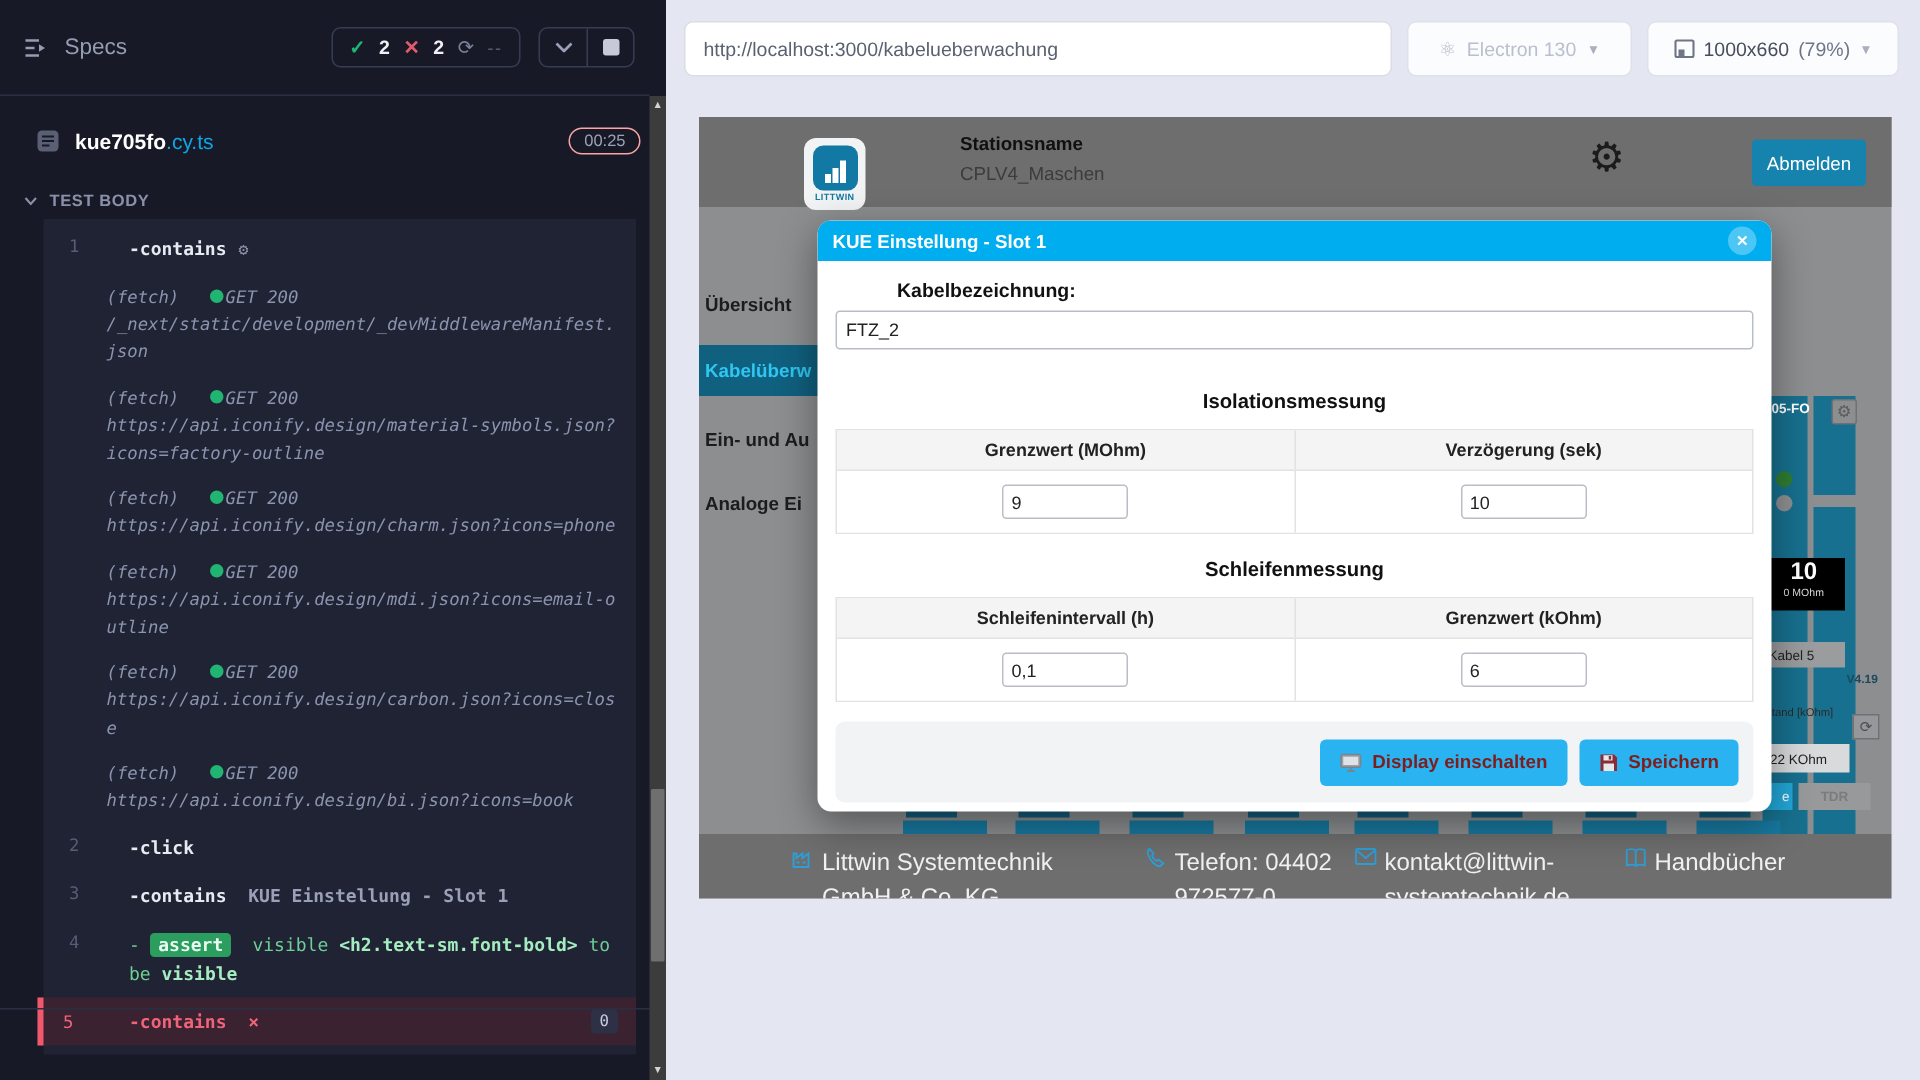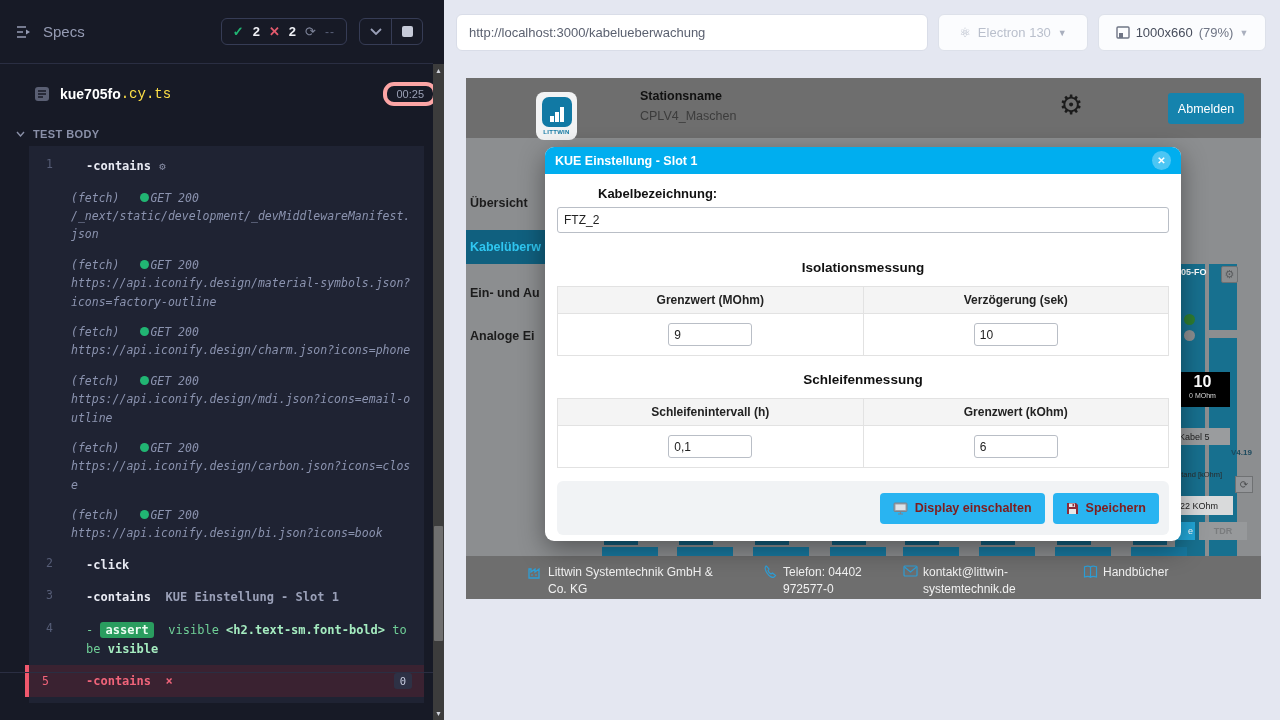--- a/index.html
+++ b/index.html
@@ -13,24 +13,24 @@
   .stat-group .ok { color:#21b573; font-size:13px; font-weight:bold; }
   .stat-group .bad { color:#e25a6d; font-size:13px; font-weight:bold; }
   .stat-group .num { color:#f0f1f6; font-size:13px; font-weight:bold; }
   .stat-group .spin { color:#7d8399; font-size:13px; }
   .stat-group .dash { color:#596078; font-size:12px; letter-spacing:1px; }
   .ctrl-group { margin-left:12px; display:flex; align-items:center; border:1px solid #363c55; border-radius:6px; height:27px; }
   .ctrl-cell { width:31px; height:100%; display:flex; align-items:center; justify-content:center; }
   .ctrl-cell + .ctrl-cell { border-left:1px solid #363c55; }
   .stop-sq { width:11px; height:11px; background:#c6cad8; border-radius:2px; }
 
-  .spec-row { position:absolute; left:16px; top:76px; width:433px; height:36px; display:flex; align-items:center; padding:0 12px 0 18px; }
+  .spec-row { position:absolute; left:6px; top:76px; width:433px; height:36px; display:flex; align-items:center; padding:0 12px 0 18px; }
   .spec-name { color:#ffffff; font-weight:bold; font-size:14px; margin-left:10px; }
-  .spec-ext { color:#fde047; font-size:14px;font-family:Liberation Mono, monospace; }
-  .spec-time { margin-left:auto; border:4px solid #fca5a5; border-radius:11px; padding:2px 9px; font-size:11px; color:#9aa0b5; }
+  .spec-ext { color:#0ea5e9; font-size:14px; }
+  .spec-time { margin-left:auto; border:1px solid #fca5a5; border-radius:11px; padding:2px 9px; font-size:11px; color:#9aa0b5; }
 
   .tb-head { position:absolute; left:0; top:124px; width:433px; height:20px; display:flex; align-items:center; padding-left:16px;text-align:center; }
   .tb-lbl { font-size:11px; color:#8a90a8; letter-spacing:.4px; margin-left:8px; font-weight:bold; }
 
   .cmd-block { position:absolute; left:29px; top:146px; width:395px; background:#1f2333; padding:4px 0 6px 0; }
   .cmd-row { display:flex; padding:7px 8px 7px 0; }
   .cmd-num { width:57px; flex:0 0 57px; text-align:left; padding-left:17px; color:#565d77; font:11.5px "DejaVu Sans Mono", monospace; }
   .cmd-body { flex:1; font:bold 12px "DejaVu Sans Mono", monospace; color:#e8eaf3; word-break:break-all; line-height:1.55; }
   .cmd-arg { color:#9aa0b8; font-weight:bold; }
   .gear-sm { color:#8a90a8; font-size:11px; font-weight:normal; margin-left:8px; }
@@ -89,21 +89,21 @@
   .dev-lbl { position:absolute; left:0; top:206px; font-size:7.5px; color:#2a2a2a; white-space:nowrap; }
   .dev-refresh { position:absolute; left:60px; top:212px; width:18px; height:17px; border:1px solid #6f7173; color:#4c4e50; font-size:10px; display:flex; align-items:center; justify-content:center; background:#95979a; }
   .dev-val2 { position:absolute; left:0; top:232px; width:58px; height:19px; background:#d9dadb; color:#222; font-size:9px; display:flex; align-items:center; padding-left:5px; }
   .dev-tab-on { position:absolute; left:0; top:258px; width:20px; height:18px; background:#22a7d8; color:#fff; font-size:9px; display:flex; align-items:center; justify-content:flex-end; padding-right:2px; }
   .dev-tab-off { position:absolute; left:24px; top:258px; width:48px; height:18px; background:#97999b; color:#7a7c7e; font-size:9px; font-weight:bold; display:flex; align-items:center; justify-content:center; }
 
   .bar-group { position:absolute; width:56px; height:20px; }
   .bar-group .b1 { position:absolute; left:2px; top:0; width:34px; height:9px; background:#135d7b; }
   .bar-group .b2 { position:absolute; left:0; top:11px; width:56px; height:9px; background:#1779a0; }
 
-  .aut-footer { position:absolute; left:0; top:478px; width:795px; height:43px; background:#6e6e6e; color:#f1f1f1; font-size:12px; }
+  .aut-footer { position:absolute; left:0; top:478px; width:795px; height:43px; background:#6e6e6e; color:#f1f1f1; font-size:16px; }
   .f-item { position:absolute; top:8px; display:flex; gap:5px; }
   .f-icon { flex:0 0 15px; color:#2d9ed6; margin-top:1px; }
   .f-text { line-height:1.45; }
 
   
   .modal { position:absolute; left:79px; top:69px; width:636px; height:394px; background:#fff; border-radius:9px; box-shadow:0 8px 26px rgba(0,0,0,.4); overflow:hidden; z-index:5; }
   .modal-head { height:27px; background:#00aeef; display:flex; align-items:center; padding:0 10px; }
   .modal-title { color:#fff; font-size:12.5px; font-weight:bold; }
   .modal-close { margin-left:auto; width:19px; height:19px; border-radius:50%; background:#4cc6f4; color:#fff; font-size:10px; font-weight:bold; display:flex; align-items:center; justify-content:center; }
   .modal-body { padding:0 12px; }

